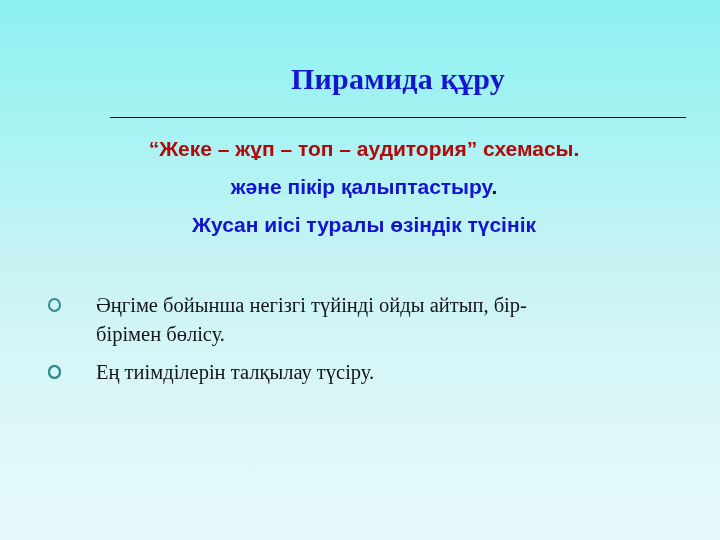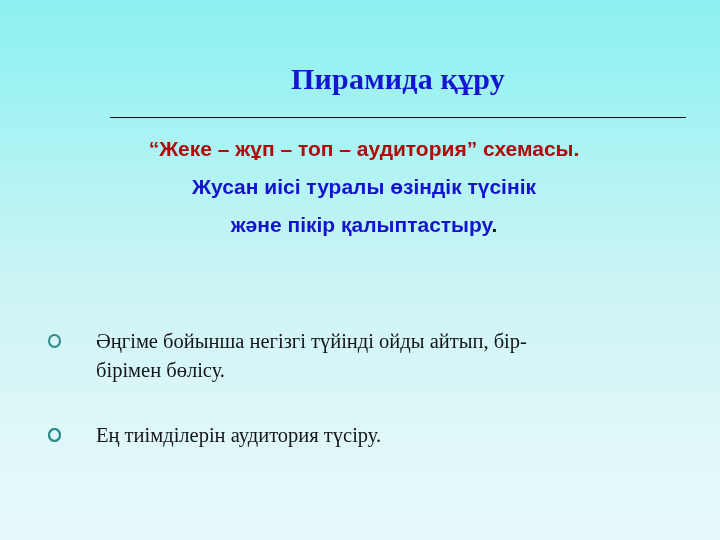--- a/index.html
+++ b/index.html
@@ -88,21 +88,20 @@
     padding: 0;
   }
   .bullet-item {
     position: relative;
     padding-left: 56px;
     margin-bottom: 9px;
     font-family: "Liberation Serif", "DejaVu Serif", serif;
     font-size: 20.5px;
     line-height: 29px;
     color: #14141c;
-    margin-top: 36px;
   }
   .bullet-item:last-child { margin-bottom: 0; }
 
   .bullet-mark {
     position: absolute;
     left: 8px;
     top: 7px;
     width: 13px;
     height: 14px;
     border: 2px solid #2e8b8b;
@@ -120,31 +119,31 @@
 
 <div class="slide">
 
   <div class="title-block">
     <h1 class="slide-title">Пирамида құру</h1>
   </div>
   <div class="title-rule"></div>
 
   <div class="subhead">
     <div class="sub-line red">“Жеке – жұп – топ – аудитория” схемасы.</div>
+    <div class="sub-line blue"><span>және пікір қалыптастыру</span><span class="dot-black">.</span></div>
     <div class="sub-line blue">Жусан иісі туралы өзіндік түсінік</div>
-    <div class="sub-line blue"><span>және пікір қалыптастыру</span><span class="dot-black">.</span></div>
   </div>
 
   <ul class="bullets">
     <li class="bullet-item">
       <span class="bullet-mark"></span>
       <span class="bullet-text">Әңгіме бойынша негізгі түйінді ойды айтып, бір-бірімен бөлісу.</span>
     </li>
     <li class="bullet-item">
       <span class="bullet-mark"></span>
     </li>
     <li class="bullet-item">
       <span class="bullet-mark"></span>
-      <span class="bullet-text">Ең тиімділерін аудитория түсіру.</span>
+      <span class="bullet-text">Ең тиімділерін талқылау түсіру.</span>
     </li>
   </ul>
 
 </div>
 
 </body></html>

